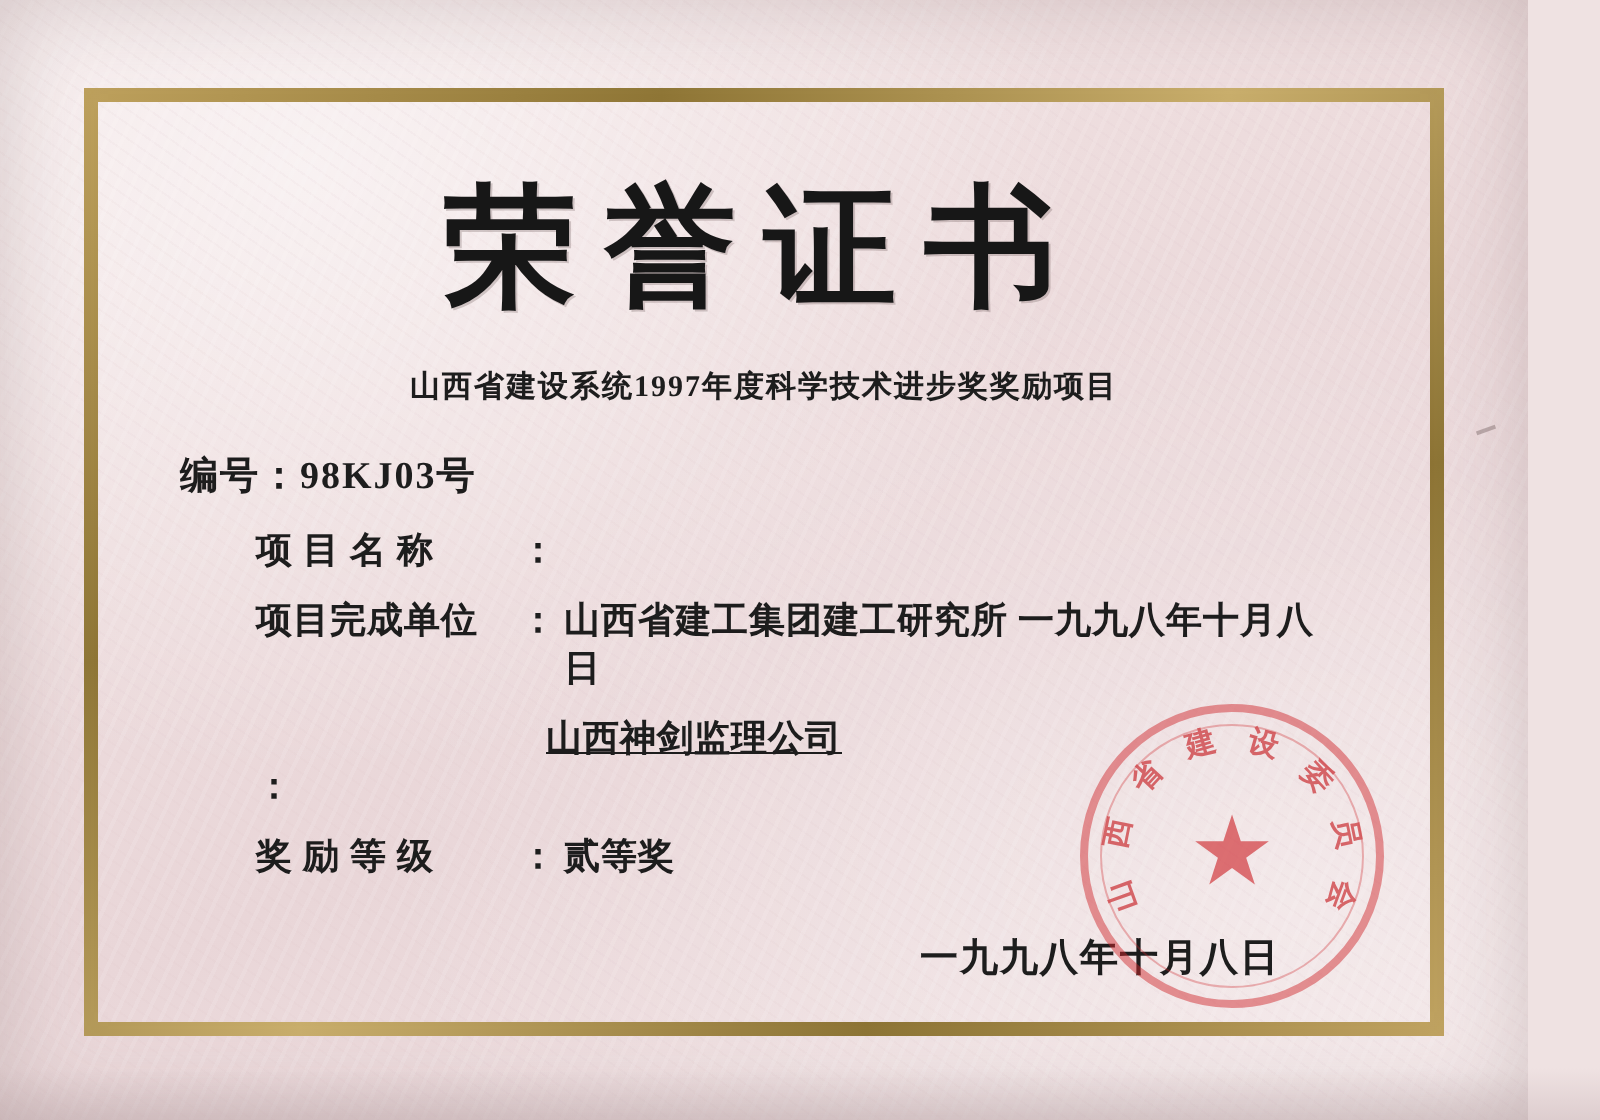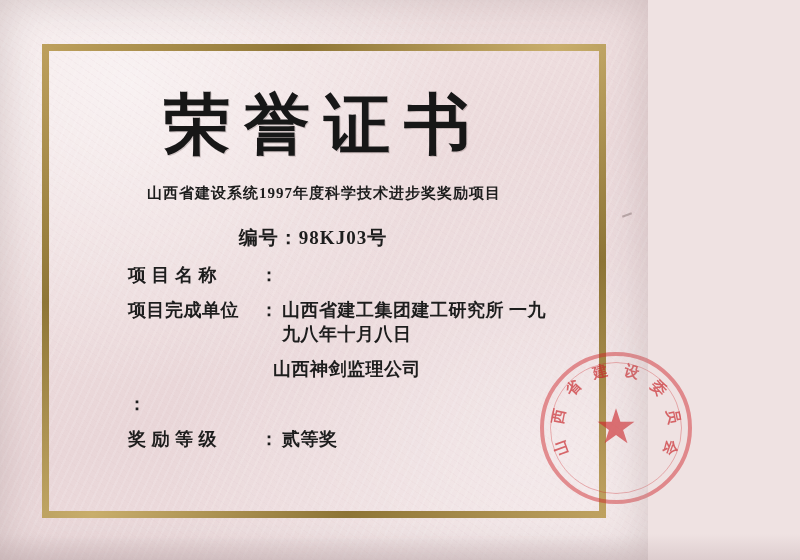--- a/index.html
+++ b/index.html
@@ -7,21 +7,21 @@
     padding: 0;
     width: 800px;
     height: 560px;
     overflow: hidden;
     background: #efe2e2;
     font-family: "Liberation Serif", serif;
   }
 
   #certificate {
     position: relative;
-    width: 648px;
+    width: 764px;
     height: 560px;
     background:
       radial-gradient(ellipse at 20% 15%, rgba(255,255,255,0.55) 0%, rgba(255,255,255,0) 45%),
       radial-gradient(ellipse at 85% 80%, rgba(255,255,255,0.35) 0%, rgba(255,255,255,0) 50%),
       linear-gradient(160deg, #f3e6e7 0%, #eddcdd 35%, #e9d6d8 60%, #f0e2e3 100%);
   }
 
   
   #certificate::before {
     content: "";
@@ -81,21 +81,21 @@
     margin-top: 26px;
     text-align: center;
     font-size: 15px;
     font-weight: bold;
     letter-spacing: 1px;
     color: #1d1d1d;
   }
 
   .serial {
     margin-top: 22px;
-    text-align: center;
+    text-align: left;
     padding-right: 22px;
     font-size: 19px;
     font-weight: bold;
     letter-spacing: 1px;
     color: #1d1d1d;
     font-family: Liberation Serif, serif;
   }
 
   .fields {
     margin-top: 12px;
@@ -127,22 +127,22 @@
   .field-value {
     flex: 1 1 auto;
     font-weight: bold;
     letter-spacing: 0.5px;
   }
 
   .continuation-value {
     padding-left: 145px;
     font-weight: bold;
     font-size: 18px;
-    margin-bottom: 11px;
     letter-spacing: 0.5px;
+    text-decoration: underline;
   }
 
   .date {
     margin-top: 26px;
     text-align: right;
     padding-right: 34px;
     font-size: 19px;
     font-weight: bold;
     letter-spacing: 1px;
     color: #1d1d1d;
@@ -252,20 +252,21 @@
       </div>
 
       <div class="field-row">
         <div class="field-label">奖 励 等 级</div>
         <div class="field-colon">：</div>
         <div class="field-value">贰等奖</div>
       </div>
 
     </div>
 
+    <div class="date">一九九八年十月八日</div>
 
   </div>
 
   <div class="seal">
     <div class="ring-inner"></div>
     <div class="arc-text" id="seal-arc">
         <span style="transform: rotate(-200deg) translate(58px) rotate(90deg) translate(-50%, -50%);">山</span>
         <span style="transform: rotate(-168.571deg) translate(58px) rotate(90deg) translate(-50%, -50%);">西</span>
         <span style="transform: rotate(-137.143deg) translate(58px) rotate(90deg) translate(-50%, -50%);">省</span>
         <span style="transform: rotate(-105.714deg) translate(58px) rotate(90deg) translate(-50%, -50%);">建</span>

